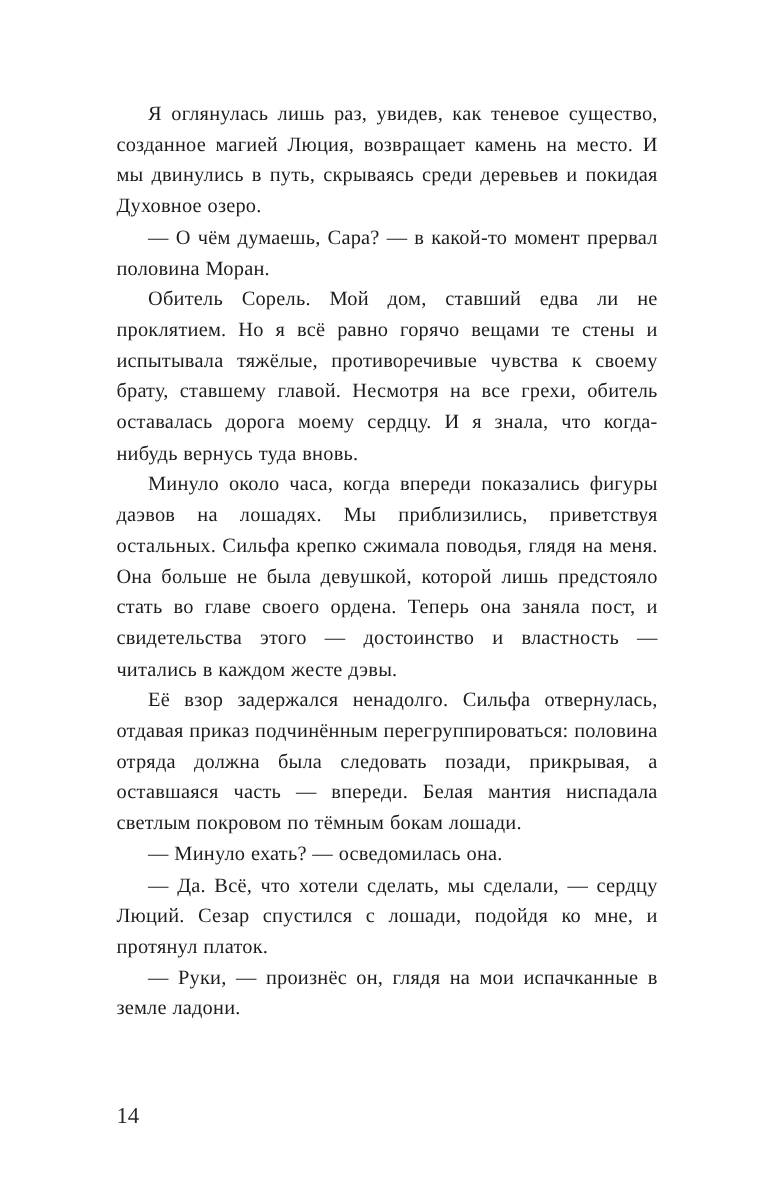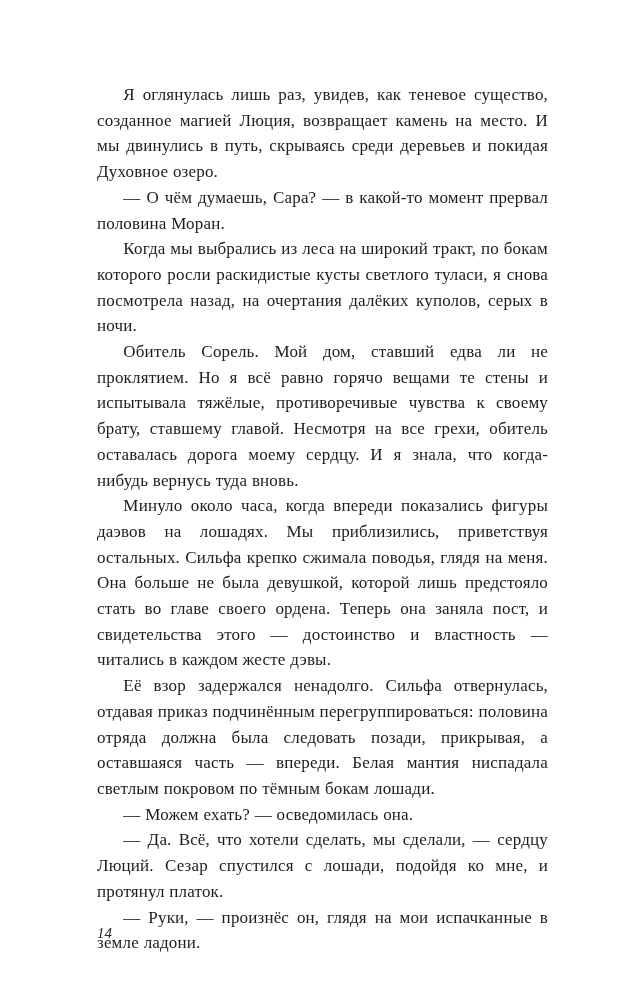--- a/index.html
+++ b/index.html
@@ -28,34 +28,32 @@
     text-align: justify;
     font-size: 17px;
     line-height: 25.7px;
     letter-spacing: 0.01em;
     word-spacing: 0.02em;
   }
   .page-number {
     position: absolute;
     left: 97px;
     bottom: 58px;
-    font-size: 15px;
+    font-size: 19px;
     color: #2a2a2a;
-    font-style: italic;
   }
 </style>
 </head>
 <body>
 
 <div class="page">
   <div class="text-block" id="text-block">
       <p>Я оглянулась лишь раз, увидев, как теневое существо, созданное магией Люция, возвращает камень на место. И мы двинулись в путь, скрываясь среди деревьев и покидая Духовное озеро.</p>
       <p>— О чём думаешь, Сара? — в какой-то момент прервал половина Моран.</p>
-      <p>Когда мы выбрались из леса на широкий тракт, по бокам которого росли раскидистые кусты светлого туласи, я снова посмотрела назад, на очертания далёких куполов, серых в ночи.</p>
       <p>Обитель Сорель. Мой дом, ставший едва ли не проклятием. Но я всё равно горячо вещами те стены и испытывала тяжёлые, противоречивые чувства к своему брату, ставшему главой. Несмотря на все грехи, обитель оставалась дорога моему сердцу. И я знала, что когда-нибудь вернусь туда вновь.</p>
       <p>Минуло около часа, когда впереди показались фигуры даэвов на лошадях. Мы приблизились, приветствуя остальных. Сильфа крепко сжимала поводья, глядя на меня. Она больше не была девушкой, которой лишь предстояло стать во главе своего ордена. Теперь она заняла пост, и свидетельства этого — достоинство и властность — читались в каждом жесте дэвы.</p>
       <p>Её взор задержался ненадолго. Сильфа отвернулась, отдавая приказ подчинённым перегруппироваться: половина отряда должна была следовать позади, прикрывая, а оставшаяся часть — впереди. Белая мантия ниспадала светлым покровом по тёмным бокам лошади.</p>
-      <p>— Можем ехать? — осведомилась она.</p>
+      <p>— Минуло ехать? — осведомилась она.</p>
       <p>— Да. Всё, что хотели сделать, мы сделали, — сердцу Люций. Сезар спустился с лошади, подойдя ко мне, и протянул платок.</p>
       <p>— Руки, — произнёс он, глядя на мои испачканные в земле ладони.</p>
     </div>
   <div class="page-number">14</div>
 </div>
 
 </body></html>

